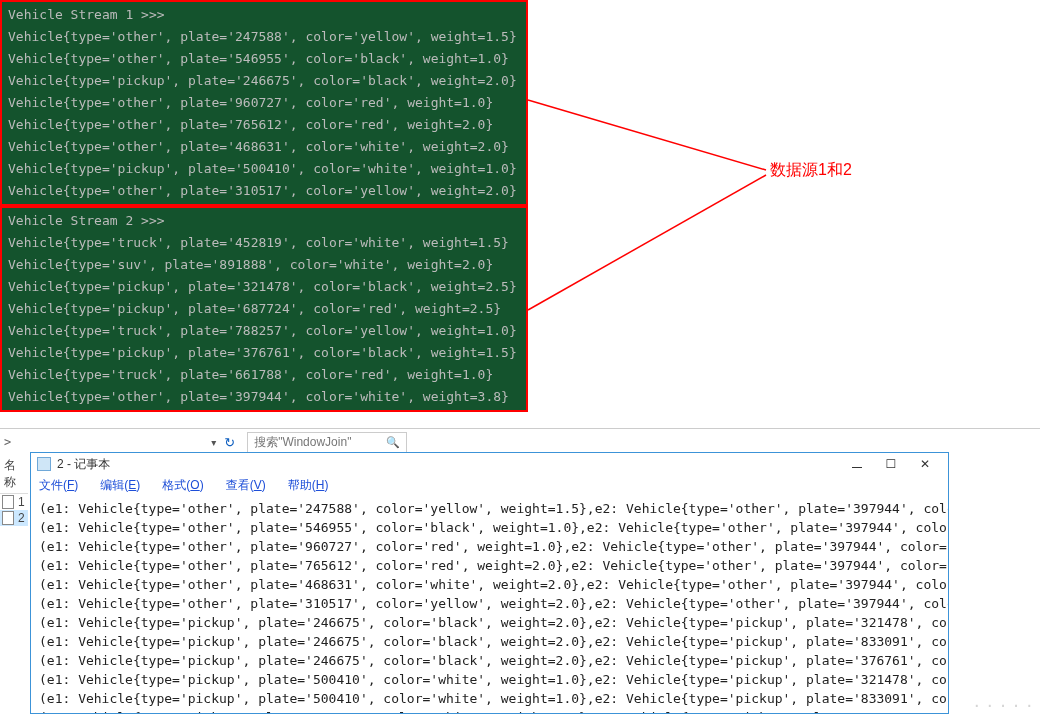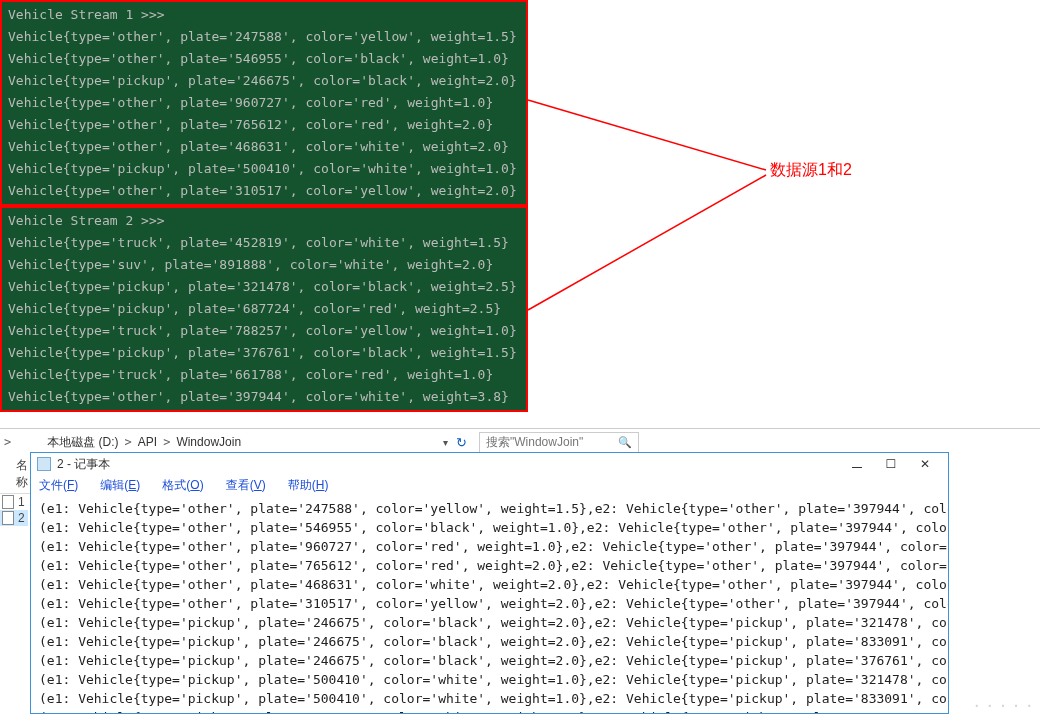--- a/index.html
+++ b/index.html
@@ -11,21 +11,21 @@
   .console-line { white-space: nowrap; display: flex; }
   .annotation { position: absolute; left: 770px; top: 160px; color: red; font-size: 16px; font-weight: 400; }
   svg.lines { position: absolute; left: 0; top: 0; pointer-events: none; }
   .explorer-bar { position: absolute; left: 0; top: 428px; width: 1040px; height: 24px; display: flex; align-items: center; border-top: 1px solid #ccc; padding-top: 3px; font-size: 12px; color: #333; }
   .breadcrumb { display: flex; align-items: center; margin-left: 34px; flex: 0 0 auto; }
   .crumb { padding: 0 2px; color: #333; }
   .crumb-sep { padding: 0 4px; color: #666; }
   .refresh-btn { margin-left: 200px; display: flex; align-items: center; gap: 8px; }
   .search-box { margin-left: 12px; border: 1px solid #ccc; padding: 1px 6px; width: 160px; display: flex; align-items: center; gap: 4px; color: #777; }
   .left-col { position: absolute; left: 0; top: 455px; width: 28px; font-size: 12px; color: #444; }
-  .left-col .hdr { padding: 2px 16px; border-bottom: 1px solid #ddd; }
+  .left-col .hdr { padding: 2px 4px; border-bottom: 1px solid #ddd; }
   .file-list { }
   .file-item { display: flex; align-items: center; gap: 4px; padding: 1px 2px; }
   .file-item.selected { background: #cce8ff; }
   .file-icon { width: 12px; height: 14px; background: #fff; border: 1px solid #888; position: relative; }
   .notepad { position: absolute; left: 30px; top: 452px; width: 919px; height: 262px; border: 1px solid #3c93d8; background: #fff; display: flex; flex-direction: column; }
   .np-titlebar { height: 22px; display: flex; align-items: center; padding: 0 6px; font-size: 12px; color: #333; }
   .np-title-icon { width: 14px; height: 14px; background: #cfe6f7; border: 1px solid #6fa8d8; margin-right: 6px; }
   .np-title { flex: 1; }
   .np-ctrls { display: flex; }
   .np-ctrl { width: 34px; height: 20px; display: flex; align-items: center; justify-content: center; color: #333; }
@@ -78,27 +78,20 @@
 </div>
 
 <svg class="lines" width="1043" height="430">
   <line x1="528" y1="100" x2="766" y2="170" stroke="red" stroke-width="1.5"></line>
   <line x1="528" y1="310" x2="766" y2="175" stroke="red" stroke-width="1.5"></line>
 </svg>
 <div class="annotation">数据源1和2</div>
 
 <div class="explorer-bar">
   <span style="color:#666;margin-left:4px" class="icon-chevron"></span>
-  <div class="breadcrumb">
-    <span class="crumb">本地磁盘 (D:)</span>
-    <span class="crumb-sep icon-chevron"></span>
-    <span class="crumb">API</span>
-    <span class="crumb-sep icon-chevron"></span>
-    <span class="crumb">WindowJoin</span>
-  </div>
   <div class="refresh-btn">
     <span class="icon-dropdown"></span>
     <span class="icon-refresh"></span>
   </div>
   <div class="search-box">
     <span>搜索"WindowJoin"</span>
     <span style="margin-left:auto" class="icon-search"></span>
   </div>
 </div>
 

